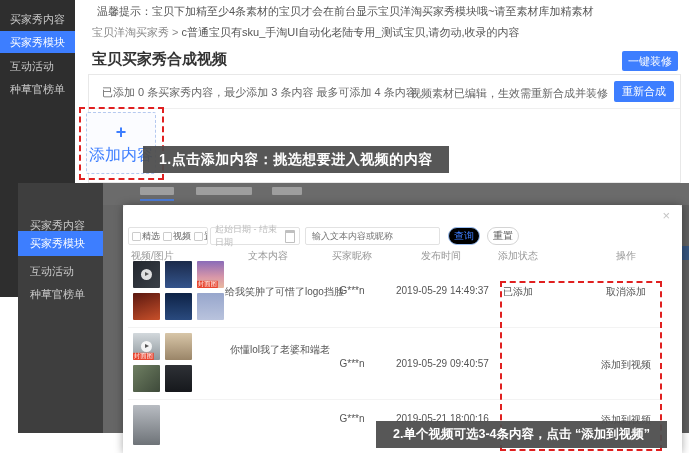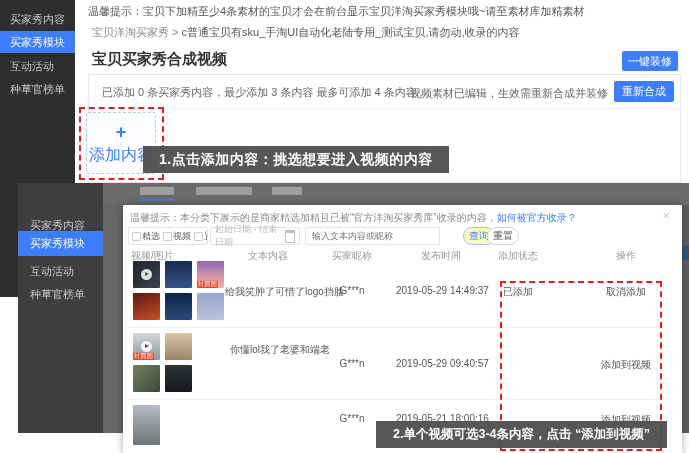--- a/index.html
+++ b/index.html
@@ -5,21 +5,21 @@
   html,body{margin:0;padding:0;}
   body{width:689px;height:453px;position:relative;overflow:hidden;background:#fff;
        font-family:"Liberation Sans","DejaVu Sans",sans-serif;-webkit-font-smoothing:antialiased;}
   .abs{position:absolute;}
   
   .w1{left:0;top:0;width:689px;height:300px;background:#fff;z-index:1;}
   .w1-sidebar{left:0;top:0;width:75px;height:297px;background:#2e2e2e;z-index:2;}
   .s1-item{position:absolute;left:0;width:75px;height:22px;line-height:22px;padding-left:10px;
            box-sizing:border-box;font-size:11px;color:#c9c9c9;white-space:nowrap;overflow:hidden;}
   .s1-item.active{background:#3d7eff;color:#fff;}
-  .w1-tip{left:88px;top:4px;font-size:11px;color:#555;white-space:nowrap;}
+  .w1-tip{left:97px;top:4px;font-size:11px;color:#555;white-space:nowrap;}
   .w1-bc{left:92px;top:25px;font-size:11px;color:#888;white-space:nowrap;}
   .w1-bc .cur{color:#555;}
   .w1-title{left:92px;top:50px;font-size:15px;font-weight:bold;color:#333;}
   .btn-blue{background:#3d7eff;color:#fff;border:none;border-radius:2px;font-size:11px;
             text-align:center;cursor:pointer;font-family:inherit;}
   .w1-decorate{left:622px;top:51px;width:56px;height:20px;line-height:20px;}
   .w1-panel{left:88px;top:74px;width:593px;height:109px;border:1px solid #e8e8e8;box-sizing:border-box;background:#fff;}
   .w1-statusrow{position:absolute;left:0;top:0;right:0;height:33px;border-bottom:1px solid #efefef;}
   .w1-added{position:absolute;left:13px;top:10px;font-size:11px;color:#666;white-space:nowrap;}
   .w1-hint{position:absolute;right:72px;top:11px;font-size:11px;color:#666;white-space:nowrap;}
@@ -61,21 +61,21 @@
   .cb{display:flex;align-items:center;gap:1px;font-size:9px;color:#666;white-space:nowrap;}
   .cb-box{width:7px;height:7px;border:1px solid #ccc;border-radius:1px;background:#fff;display:inline-block;}
   .f-input{position:absolute;top:0;height:18px;border:1px solid #e2e2e2;border-radius:2px;box-sizing:border-box;
            font-size:9px;color:#bbb;background:#fff;display:flex;align-items:center;padding:0 4px;}
   .f-date{left:87px;width:90px;justify-content:space-between;}
   .cal-icon{width:9px;height:9px;border:1px solid #c0c0c0;border-top:3px solid #c0c0c0;display:inline-block;border-radius:1px;}
   .f-search{left:182px;width:135px;}
   .f-search input{border:none;outline:none;width:100%;font-size:9px;color:#555;font-family:inherit;background:transparent;}
   .pill{position:absolute;top:0;width:32px;height:18px;line-height:16px;border-radius:9px;font-size:10px;
         text-align:center;box-sizing:border-box;cursor:pointer;}
-  .pill-query{left:340px;border:1px solid #9cc0f5;background:#fef9c3;color:#3d7eff;}
+  .pill-query{left:325px;border:1px solid #9cc0f5;background:#000000;color:#3d7eff;}
   .pill-reset{left:364px;border:1px solid #d4d4d4;background:#fff;color:#555;}
   
   .thead{position:absolute;top:44px;left:0;width:100%;height:14px;font-size:10px;color:#999;}
   .hc{position:absolute;text-align:center;white-space:nowrap;}
   .cell{position:absolute;font-size:10px;color:#555;text-align:center;white-space:nowrap;}
   .row-sep{position:absolute;left:5px;width:534px;height:1px;background:#f3f3f3;}
   .thumb{position:absolute;width:27px;height:27px;border-radius:1px;overflow:hidden;}
   .play{position:absolute;left:50%;top:50%;width:11px;height:11px;margin:-5.5px 0 0 -5.5px;border-radius:50%;
         background:rgba(255,255,255,0.85);}
   .play:after{content:"";position:absolute;left:4px;top:3px;border-left:4px solid #555;
@@ -139,23 +139,20 @@
   <div class="ghost-tab" style="left:169px;width:30px"></div>
   <div class="ghost-underline"></div>
 </div>
 <div class="abs dim dim-left"></div>
 <div class="abs dim dim-right">
   <div style="position:absolute;left:0;top:41px;width:7px;height:14px;background:#35547e"></div>
 </div>
 
 <div class="abs modal">
   <div class="m-close">×</div>
-  <div class="m-tip">
-    <span>温馨提示：本分类下展示的是商家精选加精且已被“官方洋淘买家秀库”收录的内容，</span><span class="link">如何被官方收录？</span>
-  </div>
 
   <div class="m-filters">
     <div class="cb-group">
       <span class="cb">
           <span class="cb-box"></span>
           <span>精选</span>
         </span>
       <span class="cb">
           <span class="cb-box"></span>
           <span>视频</span>

